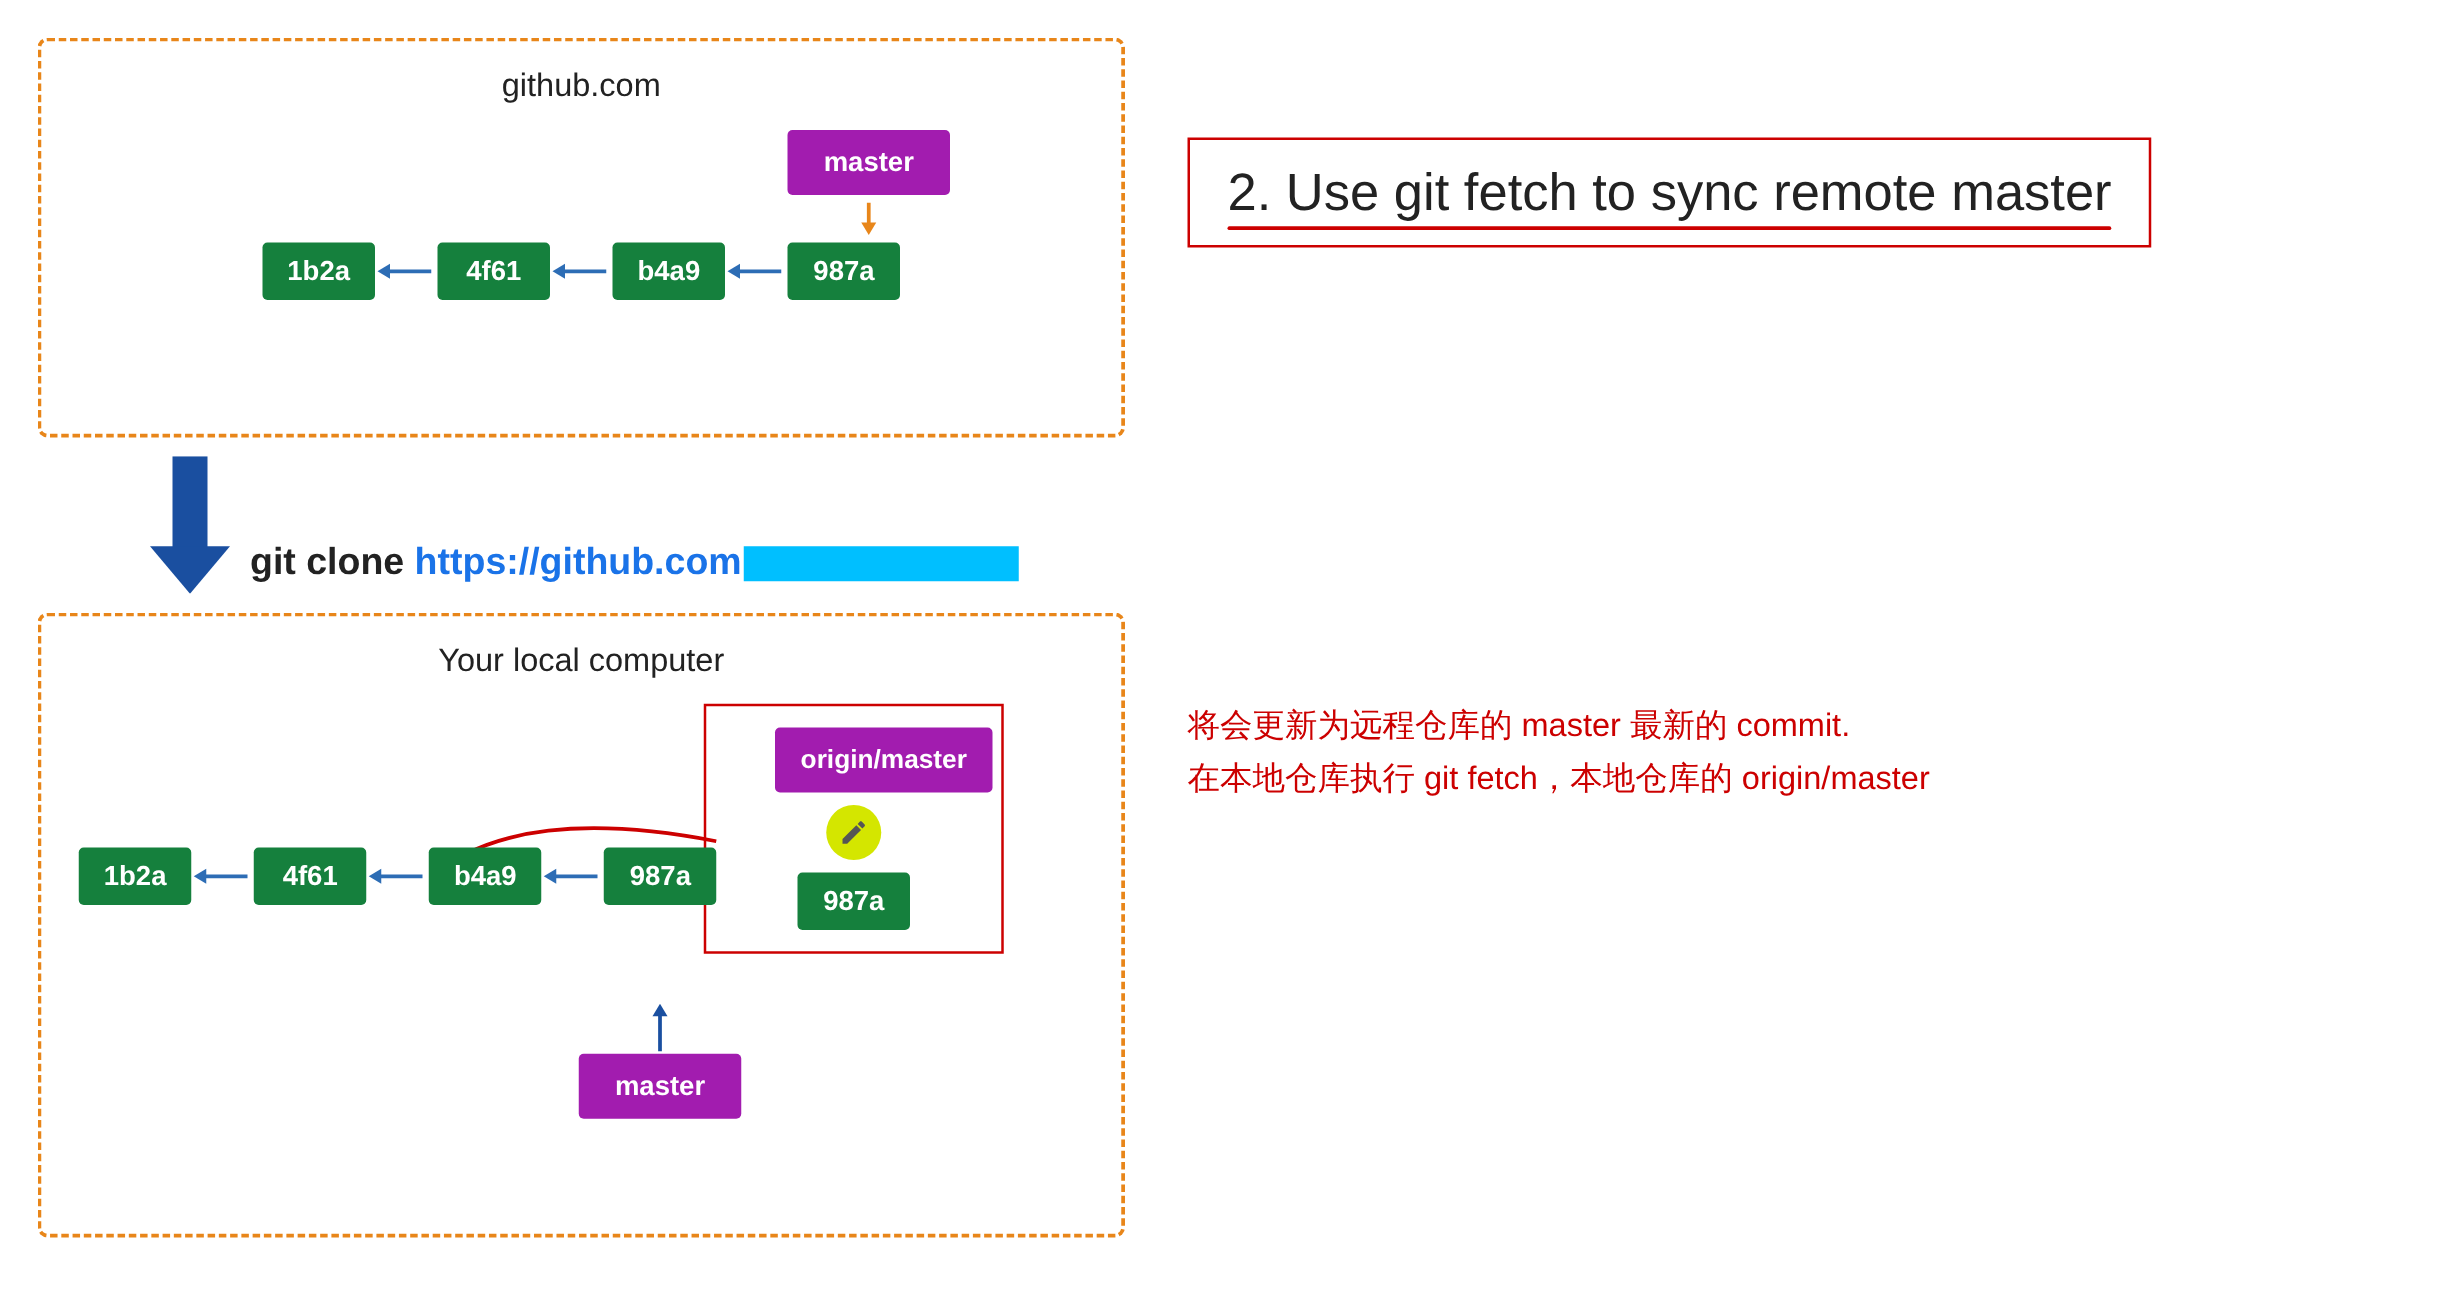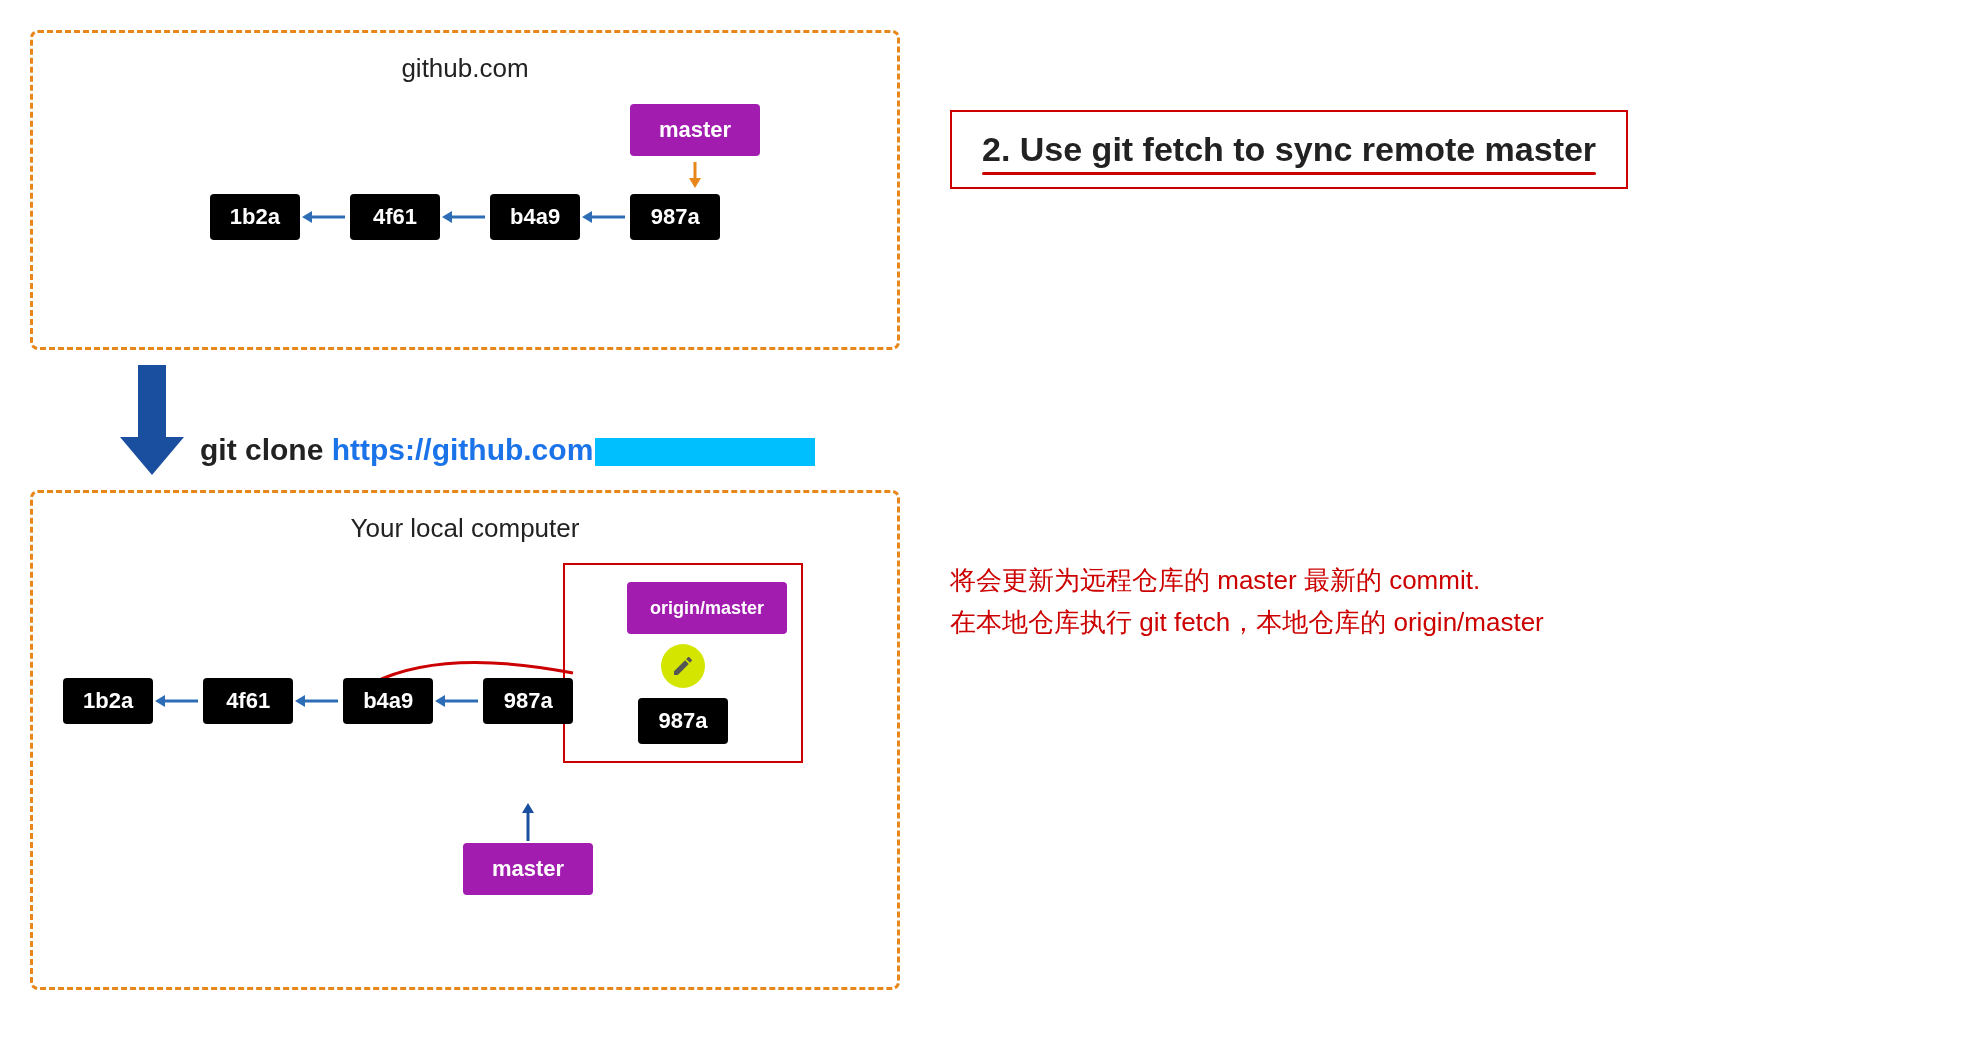--- a/index.html
+++ b/index.html
@@ -14,21 +14,21 @@
 
     
     .dashed-box {
       border: 3px dashed #e8861a;
       border-radius: 8px;
       position: absolute;
     }
 
     
     .commit-block {
-      background: #000000;
+      background: #15803d;
       color: white;
       font-size: 22px;
       font-weight: bold;
       padding: 10px 20px;
       border-radius: 4px;
       display: inline-flex;
       align-items: center;
       justify-content: center;
       min-width: 90px;
       height: 46px;
@@ -88,22 +88,22 @@
       margin-bottom: 30px;
     }
 
     .step2-box {
       border: 2px solid #cc0000;
       padding: 18px 30px;
       display: inline-block;
     }
 
     .step2-text {
-      font-size: 34px;
-      font-weight: bold;
+      font-size: 42px;
+      font-weight: normal;
       color: #222;
       position: relative;
     }
 
     .step2-underline {
       position: absolute;
       bottom: -6px;
       left: 0;
       width: 100%;
       height: 3px;
@@ -221,21 +221,21 @@
 
 <div class="git-clone-line">
   <span>git clone </span><span class="url-part">https://github.com</span><span class="highlight-bar"></span>
 </div>
 
 <div class="dashed-box" id="local-box">
   <div style="padding: 20px 30px; position: relative; height: 100%;">
     <div class="section-title">Your local computer</div>
 
     <div style="position: absolute; left: 530px; top: 70px; border: 2px solid #cc0000; width: 240px; height: 200px; display: flex; flex-direction: column; align-items: center; justify-content: space-around; padding: 12px;">
-      <div class="label-block" style="font-size: 18px; min-width: 160px; margin-left: 48px;">origin/master</div>
+      <div class="label-block" style="font-size: 21px; min-width: 160px; margin-left: 48px;">origin/master</div>
 
       <div style="position: relative; width: 44px; height: 44px; background: #d4e600; border-radius: 50%; display: flex; align-items: center; justify-content: center;">
         <svg width="24" height="24" viewBox="0 0 24 24">
           <path d="M3 17.25V21h3.75L17.81 9.94l-3.75-3.75L3 17.25zM20.71 7.04c.39-.39.39-1.02 0-1.41l-2.34-2.34c-.39-.39-1.02-.39-1.41 0l-1.83 1.83 3.75 3.75 1.83-1.83z" fill="#555"></path>
         </svg>
       </div>
       <div class="commit-block">987a</div>
     </div>
 
     <div style="position: absolute; left: 330px; top: 150px;">

